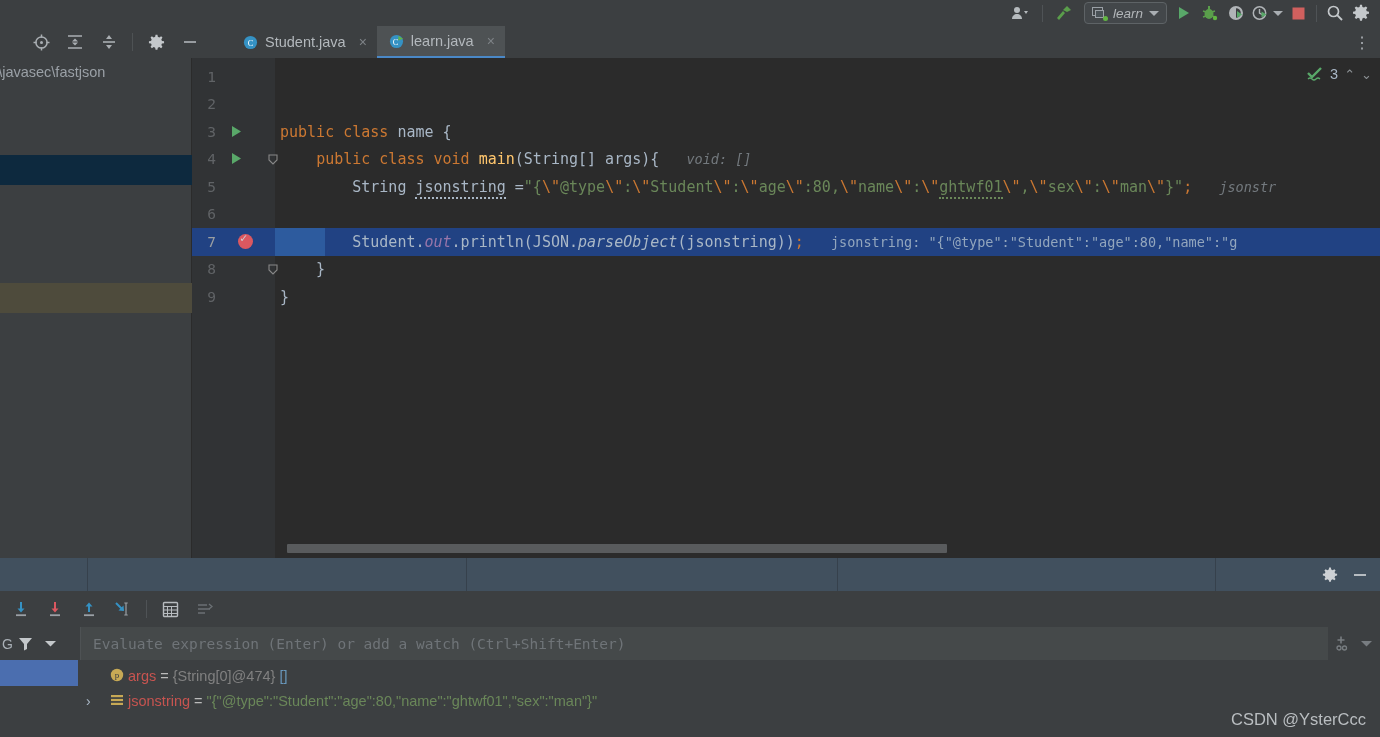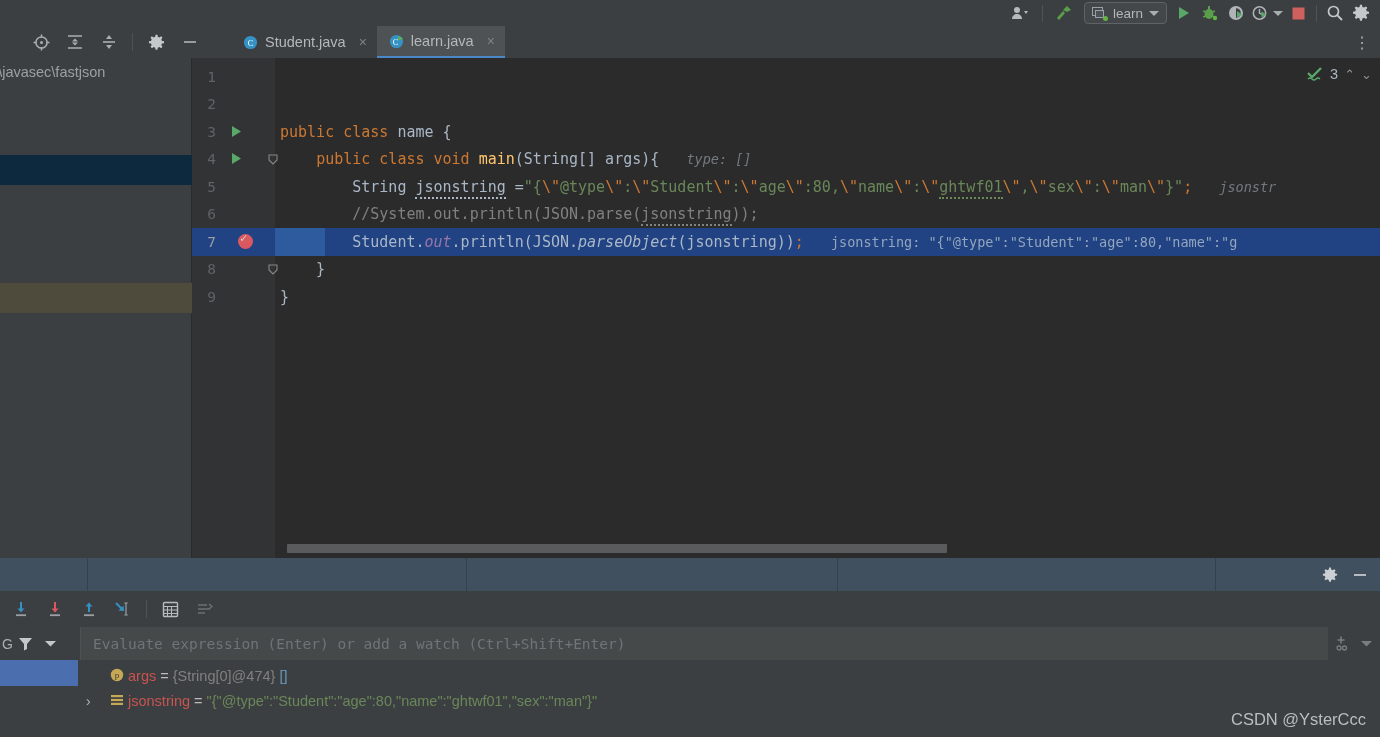--- a/index.html
+++ b/index.html
@@ -22,20 +22,21 @@
   .tb-btn{
     width:26px; height:22px; display:flex; align-items:center; justify-content:center;
     color:#aeb2b6;
   }
   .tb-sep{ width:1px; height:17px; background:#4f5356; margin:0 5px; }
   .run-config{
     display:flex; align-items:center; gap:6px;
     height:22px; padding:0 7px; margin:0 4px;
     border:1px solid #5e6366; border-radius:4px;
     background:#43474a;
+    font-style:italic;
   }
   .run-config .rc-label{ color:#b2b6b9; font-size:13.5px; }
   .mini-win{ position:relative; width:15px; height:13px; }
   .mini-win i{ position:absolute; border:1.6px solid #9aa0a6; }
   .mini-win i.a{ left:0; top:0; width:11px; height:9px; }
   .mini-win i.b{ left:3px; top:3px; width:9px; height:8px; background:#4a5257; border-color:#9aa0a6;}
   .dot-green{ position:absolute; right:-1px; bottom:-1px; width:5px;height:5px;border-radius:50%;background:#62b543;}
 
   
   .tabrow{
@@ -350,29 +351,28 @@
           <span class="ln-run">
             <svg width="13" height="13" viewBox="0 0 13 13">
               <path d="M2 1 L11 6.5 L2 12 Z" fill="#59a869"></path>
             </svg>
           </span>
           <span class="ln-fold">
             <svg width="10" height="11" viewBox="0 0 10 11">
               <path d="M1 1 h8 v5 L5 10 L1 6 Z" fill="none" stroke="#888" stroke-width="1.1"></path>
             </svg>
           </span>
-          <span class="ln-code"><span class="plain">    </span><span class="kw">public class void</span> <span class="mname">main</span><span class="plain">(String[] args){</span>   <span class="hint">type: []</span></span>
+          <span class="ln-code"><span class="plain">    </span><span class="kw">public class void</span> <span class="mname">main</span><span class="plain">(String[] args){</span>   <span class="hint">void: []</span></span>
         </div>
         <div class="line" style="top: 115px;">
           <span class="ln-num">5</span>
           <span class="ln-code"><span class="plain">        String </span><span class="plain squig3">jsonstring</span><span class="plain"> =</span><span class="str">"{</span><span class="esc">\"</span><span class="str">@type</span><span class="esc">\"</span><span class="str">:</span><span class="esc">\"</span><span class="str">Student</span><span class="esc">\"</span><span class="str">:</span><span class="esc">\"</span><span class="str">age</span><span class="esc">\"</span><span class="str">:80,</span><span class="esc">\"</span><span class="str">name</span><span class="esc">\"</span><span class="str">:</span><span class="esc">\"</span><span class="str squig">ghtwf01</span><span class="esc">\"</span><span class="str">,</span><span class="esc">\"</span><span class="str">sex</span><span class="esc">\"</span><span class="str">:</span><span class="esc">\"</span><span class="str">man</span><span class="esc">\"</span><span class="str">}"</span><span class="kw">;</span>   <span class="hint">jsonstr</span></span>
         </div>
         <div class="line" style="top: 142.5px;">
           <span class="ln-num">6</span>
-          <span class="ln-code"><span class="cmt">        //System.out.println(JSON.parse(</span><span class="cmt squig2">jsonstring</span><span class="cmt">));</span></span>
         </div>
         <div class="line hl" style="top: 170px;">
           <div class="hl-stripe"></div>
           <span class="ln-num">7</span>
           <span class="bp"></span>
           <span class="ln-code"><span class="plain">        Student.</span><span class="fld">out</span><span class="plain">.println(JSON.</span><span class="mth">parseObject</span><span class="plain">(jsonstring))</span><span class="kw">;</span>   <span class="hint2">jsonstring: "{"@type":"Student":"age":80,"name":"g</span></span>
         </div>
         <div class="line" style="top: 197.5px;">
           <span class="ln-num">8</span>
           <span class="ln-fold">

